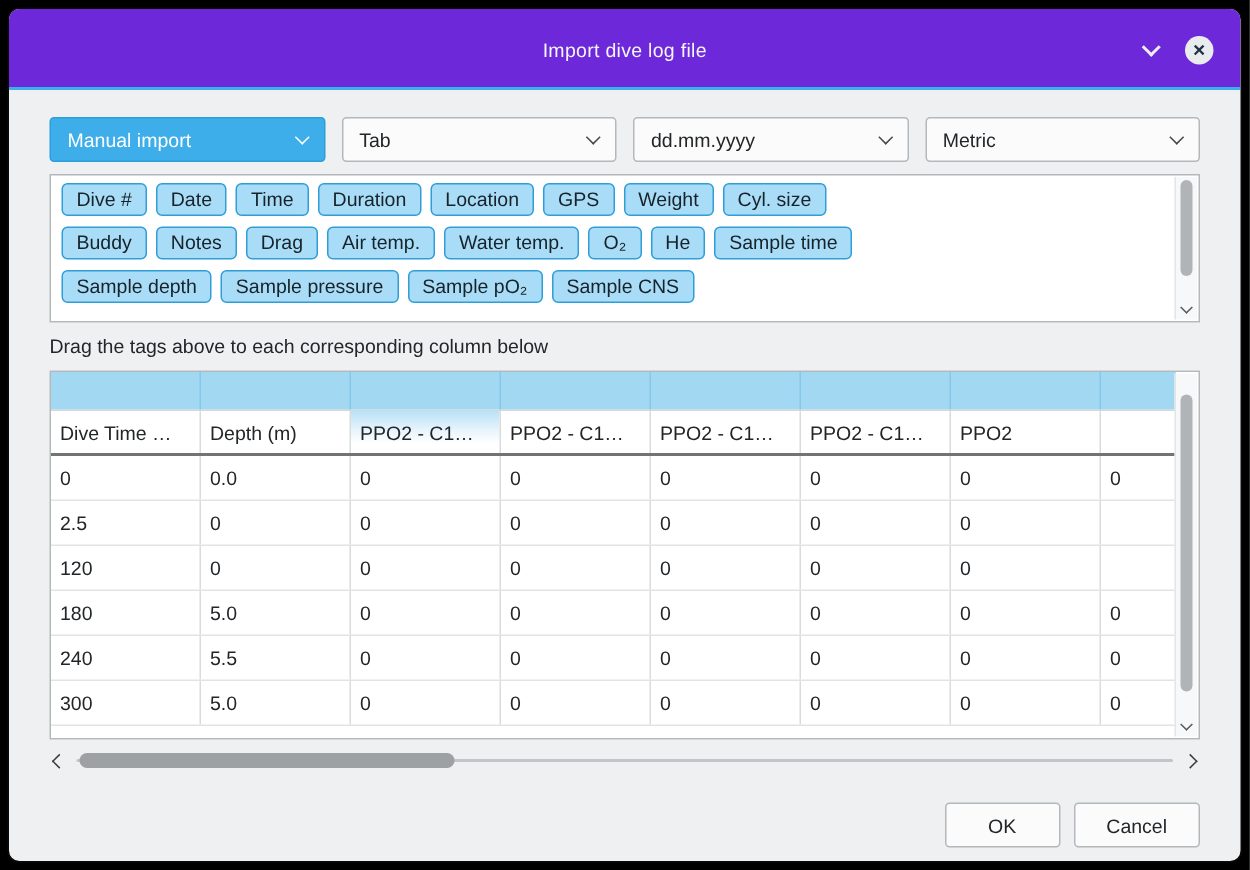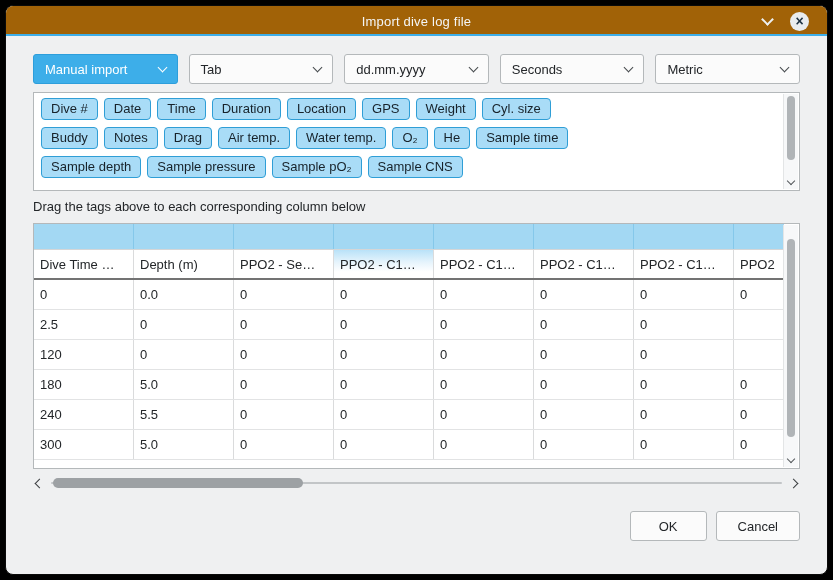--- a/index.html
+++ b/index.html
@@ -7,21 +7,21 @@
   .stage { position:relative; width:833px; height:580px; background:#000; overflow:hidden; }
 
   .window {
     position:absolute; left:5px; top:5px; width:823px; height:570px;
     background:#eff0f1; border-radius:8px; overflow:hidden;
     border:1px solid #0a0a0a;
   }
 
   
   .titlebar {
-    position:relative; height:30px; background:#a16207;
+    position:relative; height:54px; background:#6d28d9;
     display:flex; align-items:center;
   }
   .titlebar-accent { position:absolute; left:0; right:0; bottom:0; height:2px; background:#3daee9; }
   .title-text {
     position:absolute; left:0; right:0; text-align:center;
     color:#f4f6f7; font-size:13px; font-weight:500; letter-spacing:.2px;
   }
   .titlebar-controls { margin-left:auto; display:flex; align-items:center; gap:18px; padding-right:18px; z-index:2; }
   .tb-chev { width:9px; height:9px; border-right:2px solid #eceff0; border-bottom:2px solid #eceff0; transform:rotate(45deg); margin-top:-4px; cursor:pointer; }
   .close-btn {
@@ -116,24 +116,20 @@
           </div>
           <div class="combo">
             <span>Tab</span>
             <span class="chev"></span>
           </div>
           <div class="combo">
             <span>dd.mm.yyyy</span>
             <span class="chev"></span>
           </div>
           <div class="combo">
-            <span>Seconds</span>
-            <span class="chev"></span>
-          </div>
-          <div class="combo">
             <span>Metric</span>
             <span class="chev"></span>
           </div>
         </div>
 
       <div class="tag-area">
         <div class="tag-rows">
             <div class="tag-row"><span class="tag">Dive #</span><span class="tag">Date</span><span class="tag">Time</span><span class="tag">Duration</span><span class="tag">Location</span><span class="tag">GPS</span><span class="tag">Weight</span><span class="tag">Cyl. size</span></div>
             <div class="tag-row"><span class="tag">Buddy</span><span class="tag">Notes</span><span class="tag">Drag</span><span class="tag">Air temp.</span><span class="tag">Water temp.</span><span class="tag">O₂</span><span class="tag">He</span><span class="tag">Sample time</span></div>
             <div class="tag-row"><span class="tag">Sample depth</span><span class="tag">Sample pressure</span><span class="tag">Sample pO₂</span><span class="tag">Sample CNS</span></div>
@@ -154,21 +150,20 @@
               <div class="drop-cell"></div>
               <div class="drop-cell"></div>
               <div class="drop-cell"></div>
               <div class="drop-cell"></div>
               <div class="drop-cell"></div>
               <div class="drop-cell"></div>
             </div>
             <div class="header-row">
               <div class="header-cell">Dive Time …</div>
               <div class="header-cell">Depth (m)</div>
-              <div class="header-cell">PPO2 - Se…</div>
               <div class="header-cell col-hl">PPO2 - C1…</div>
               <div class="header-cell">PPO2 - C1…</div>
               <div class="header-cell">PPO2 - C1…</div>
               <div class="header-cell">PPO2 - C1…</div>
               <div class="header-cell">PPO2</div>
             </div>
             <div class="data-row">
               <div class="data-cell">0</div>
               <div class="data-cell">0.0</div>
               <div class="data-cell">0</div>

